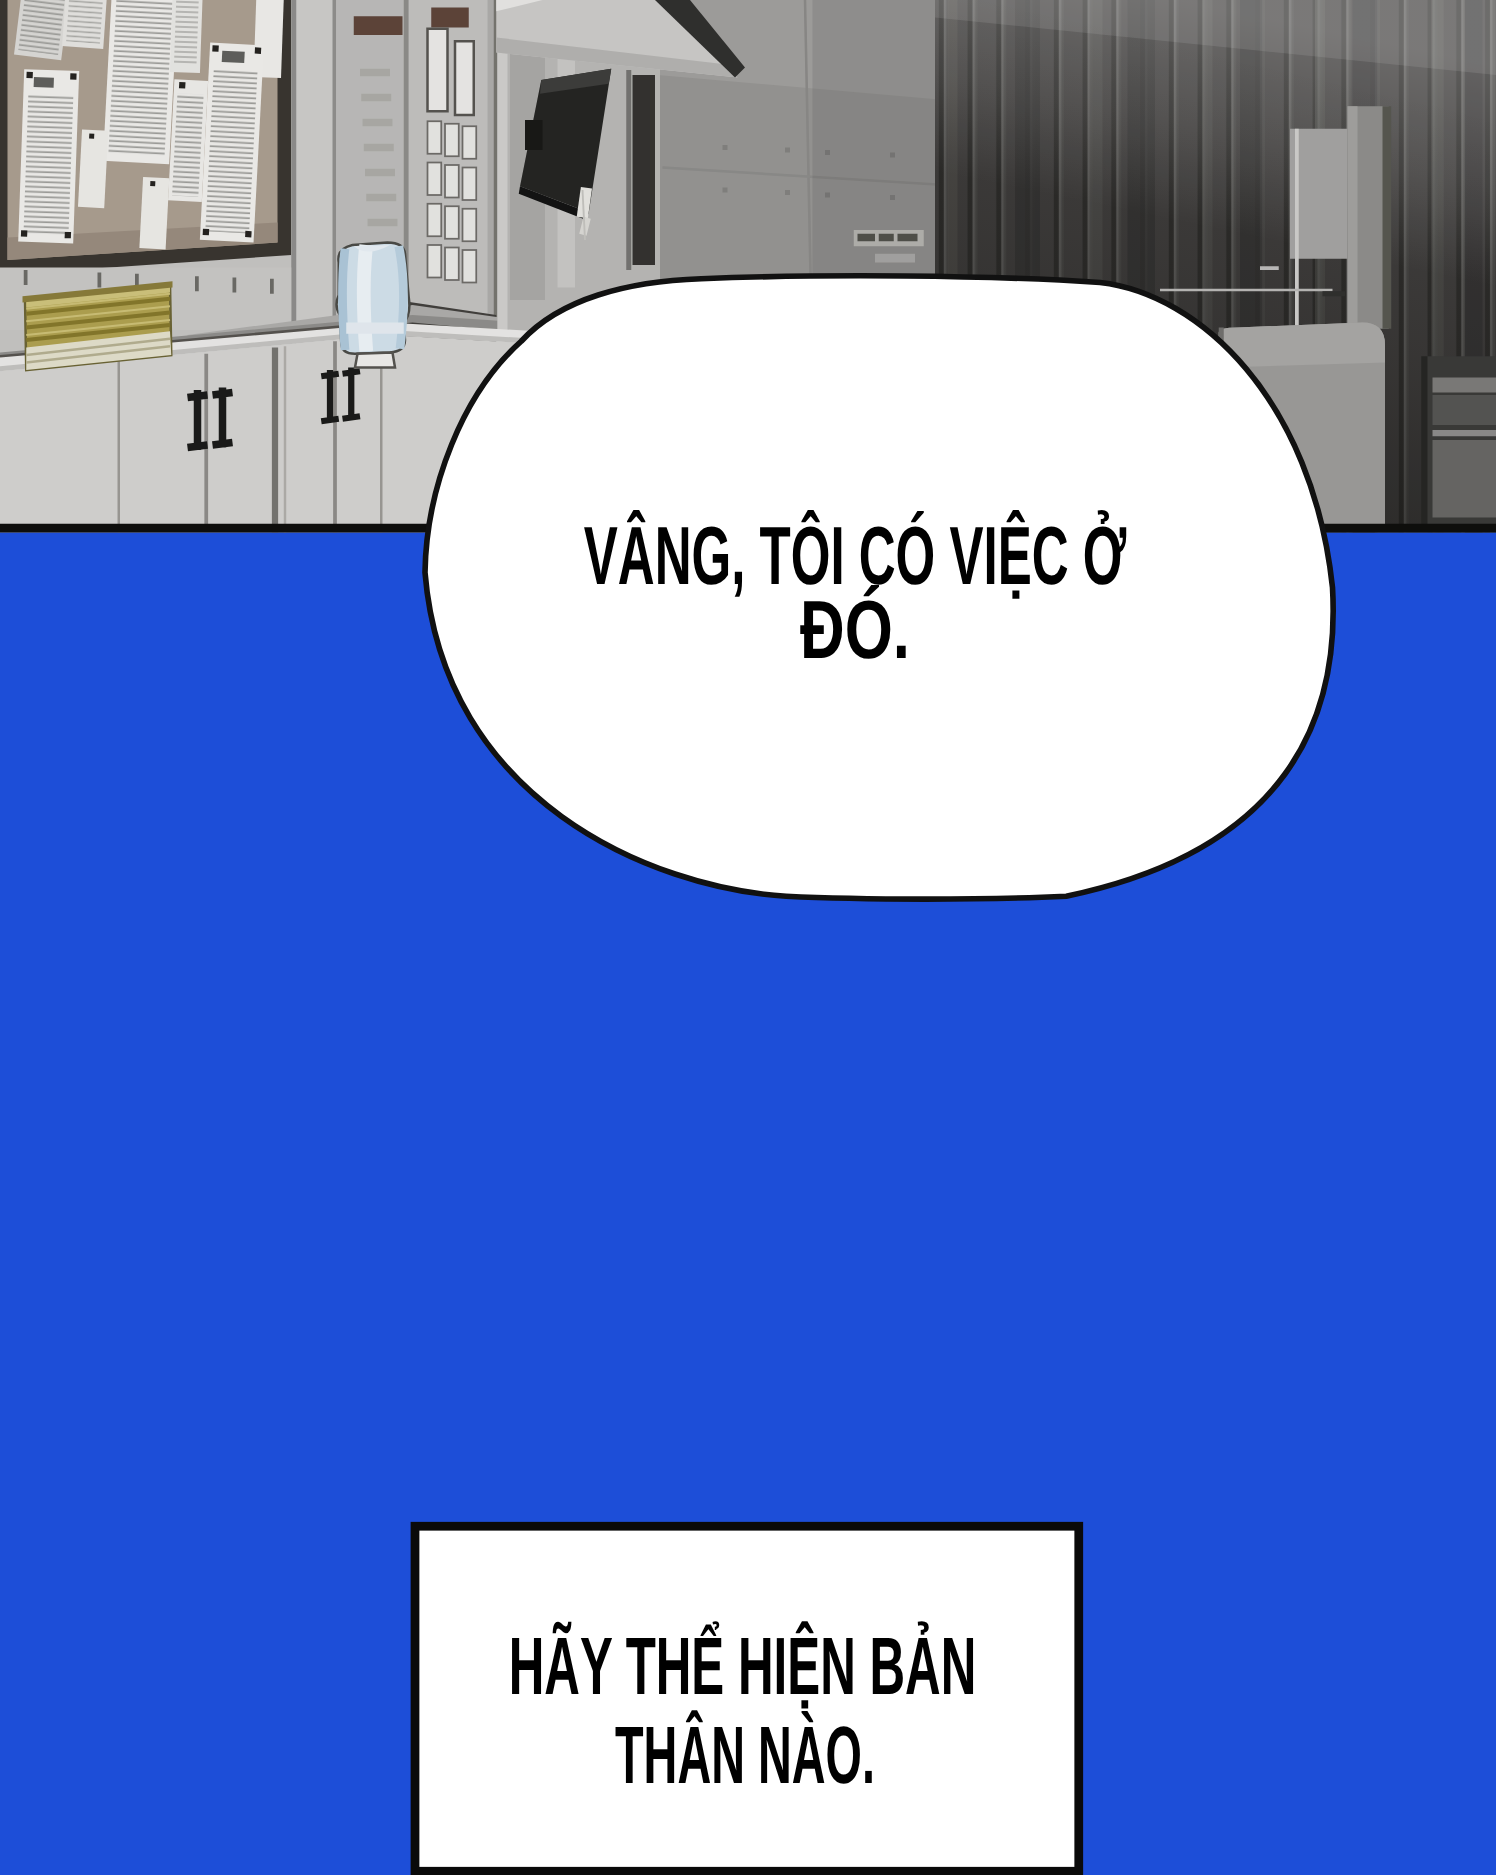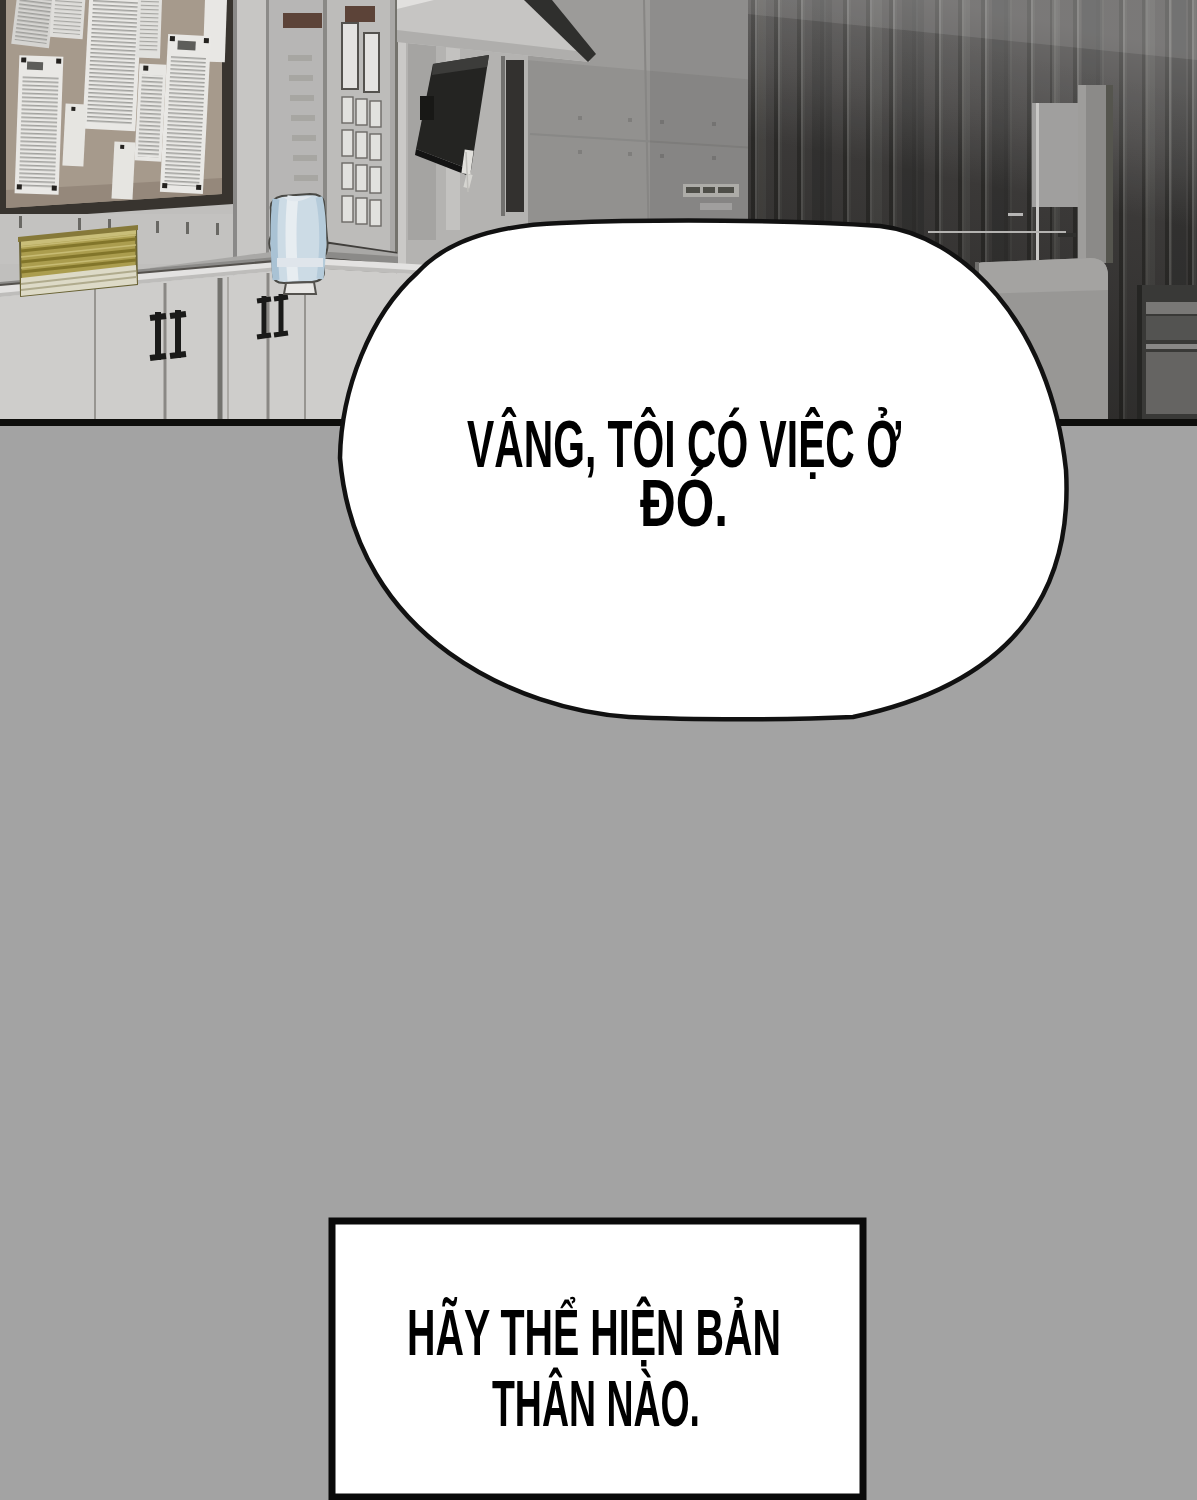--- a/index.html
+++ b/index.html
@@ -1,16 +1,16 @@
 <!DOCTYPE html>
 <html><head>
 <meta charset="utf-8">
 <style>
 html,body{margin:0;padding:0;background:#ffffff;}
-#page{position:relative;width:1197px;height:1500px;background:#a3a3a3;overflow:hidden;
+#page{position:relative;width:1197px;height:1500px;background:#1d4ed8;overflow:hidden;
 font-family:"Liberation Sans",sans-serif;}
 svg{display:block;}
 </style>
 </head>
 <body>
 <div id="page">
 <svg width="1197" height="1500" viewBox="0 0 1197 1500">
 <defs>
 <clipPath id="panelclip">
           <rect x="0" y="0" width="1197" height="426"></rect>

